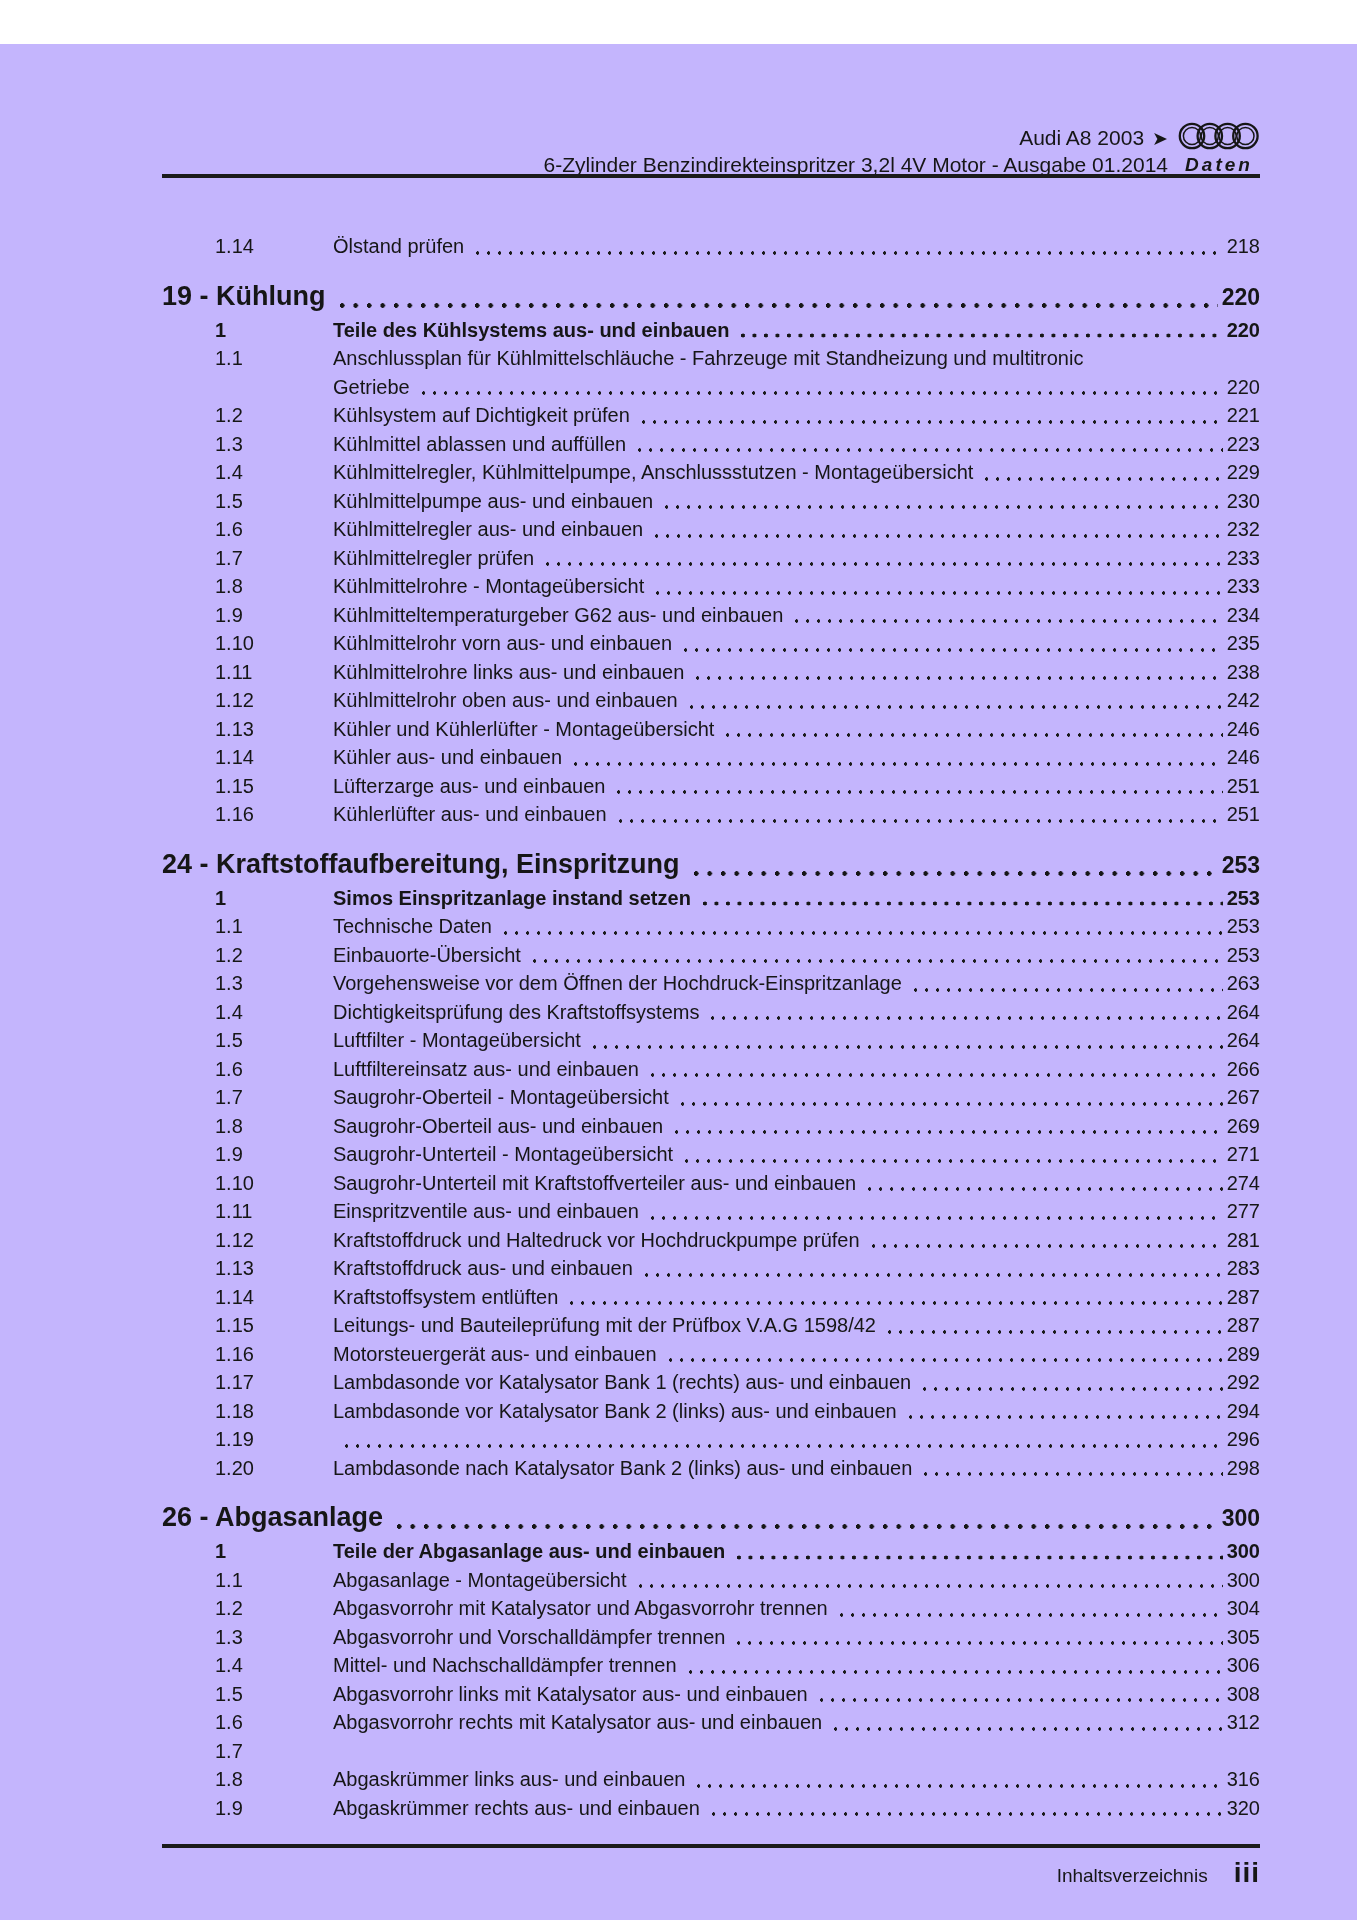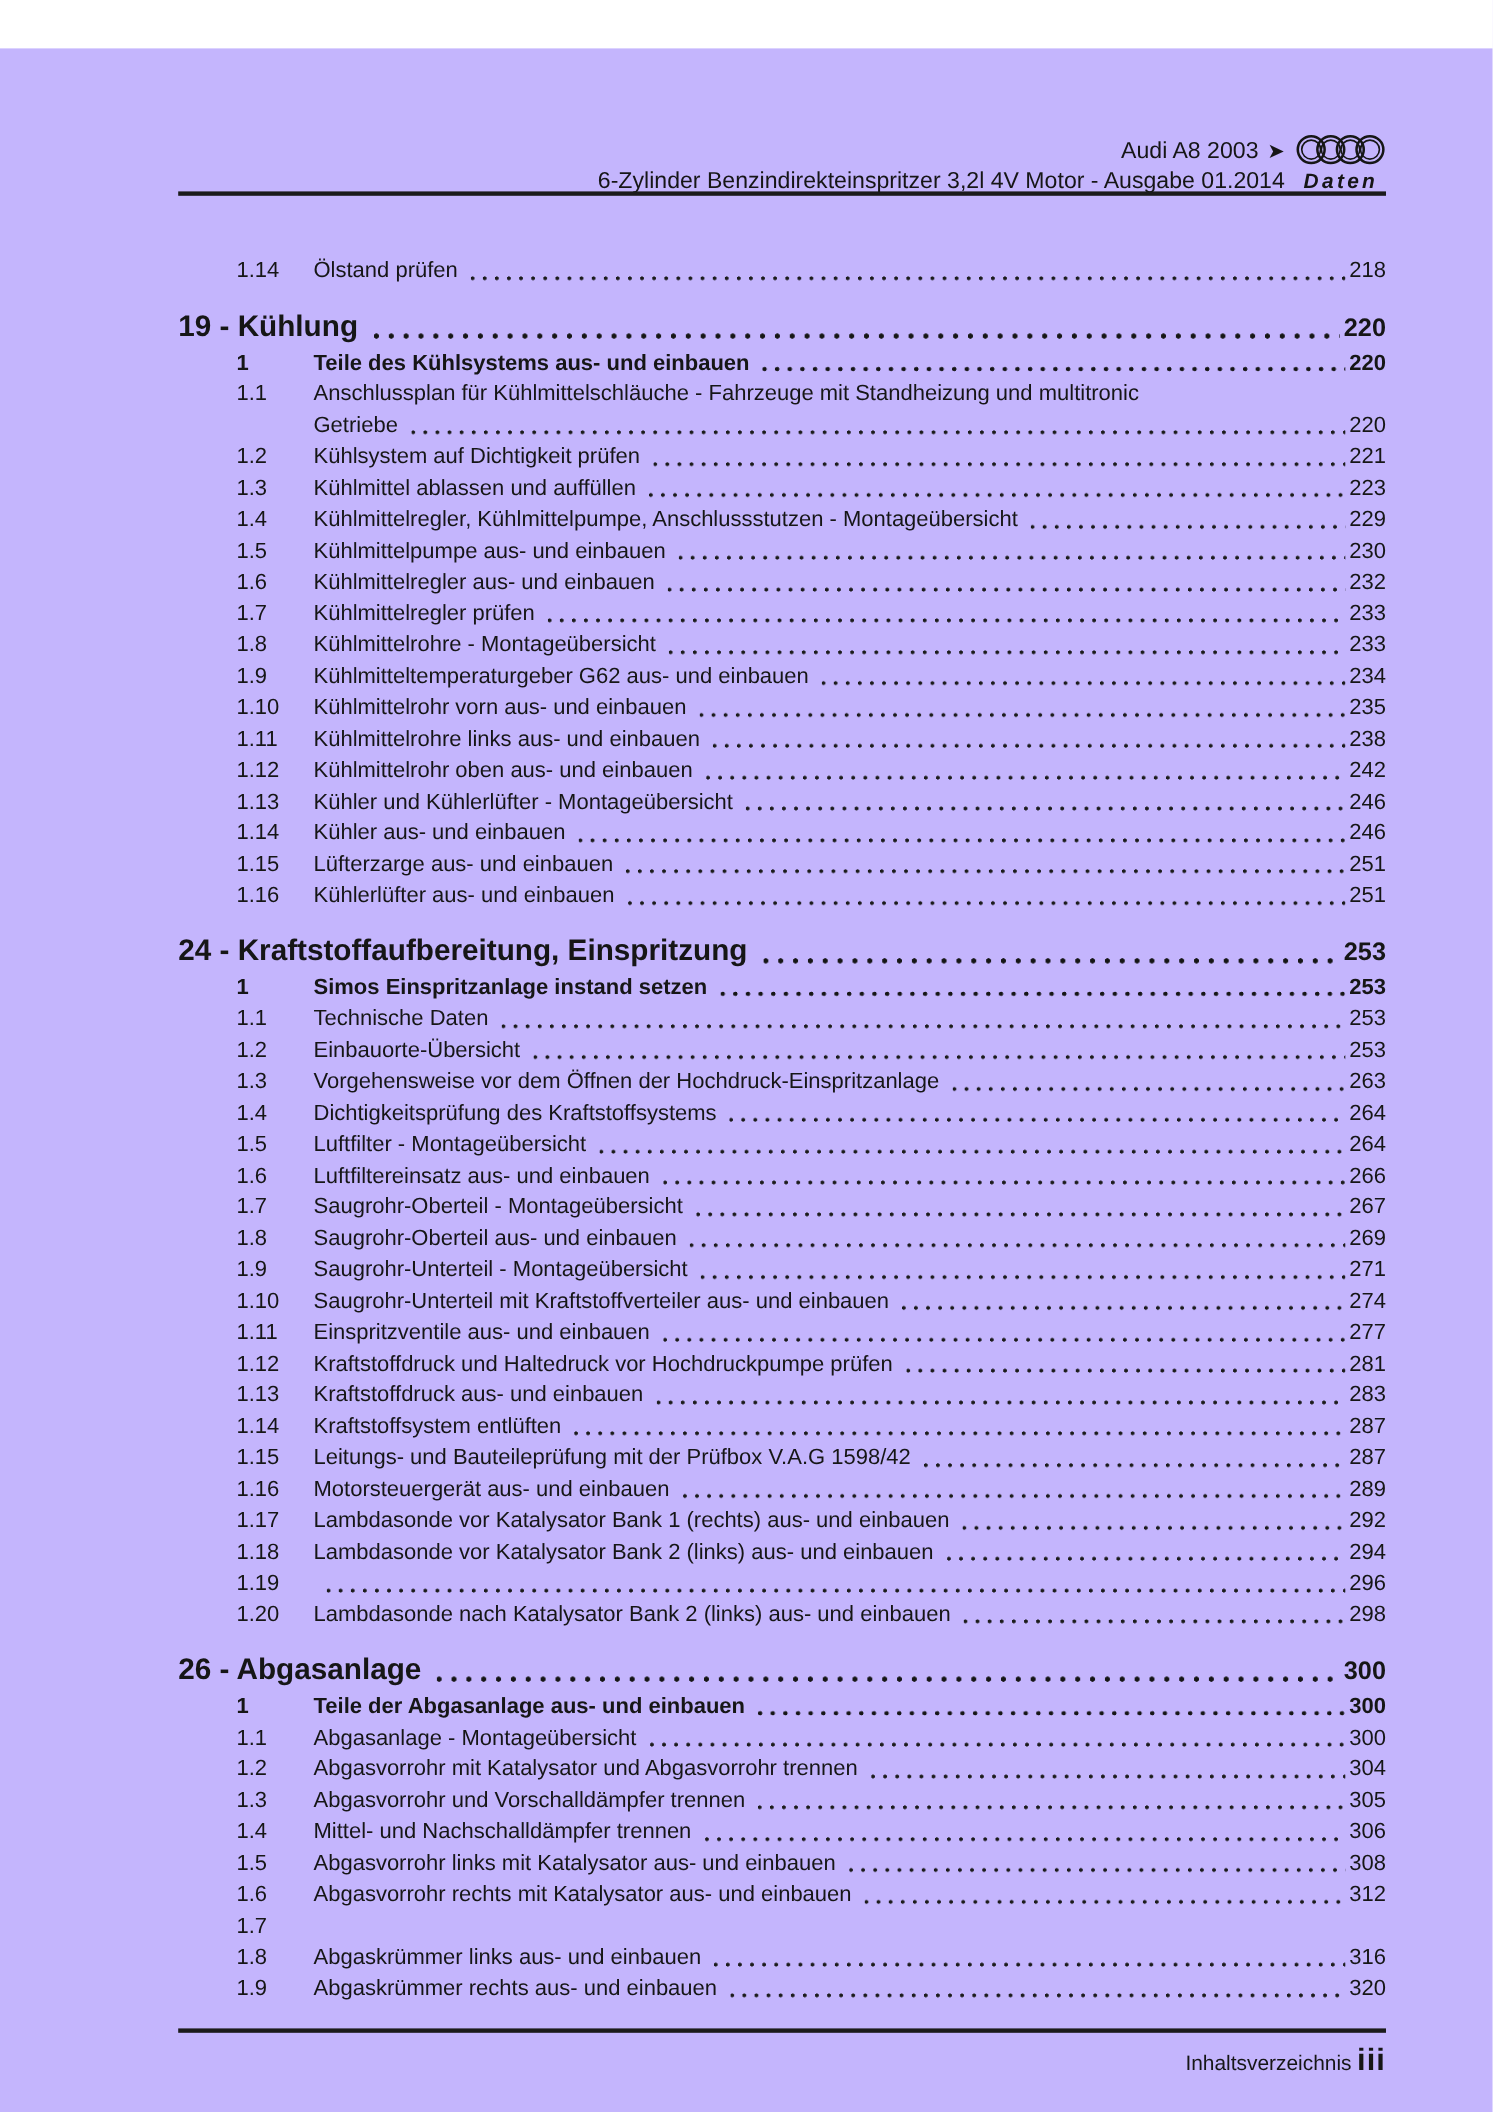--- a/index.html
+++ b/index.html
@@ -24,21 +24,21 @@
     letter-spacing:3px; line-height:18px;
   }
   .rule-top {
     position:absolute; top:130px; left:162px; right:97px; height:4px; background:#1b1b1b;
   }
   
   .toc {
     position:absolute; top:188px; left:162px; right:97px;
     font-size:20px; line-height:28.5px;
   }
-  .entry { display:flex; padding-left:53px; }
+  .entry { display:flex; padding-left:53px;gap:48px; }
   .entry.bold { font-weight:bold; }
   .e-num { flex:0 0 70px; }
   .e-body { flex:1 1 auto; min-width:0; }
   .e-line { display:flex; align-items:flex-start; }
   .e-title { flex:0 0 auto; }
   .e-page { flex:0 0 auto; }
   .dots {
     flex:1 1 auto; align-self:flex-end; height:4px; margin:0 4px 6px 12px;
     background-image:radial-gradient(circle at 1.6px 2px, #1b1b1b 1.5px, transparent 1.9px);
     background-size:11px 4px; background-repeat:repeat-x; background-position:left bottom;
@@ -60,21 +60,21 @@
     height:5px; margin:0 4px 8px 14px;
     background-image:radial-gradient(circle at 2.2px 2.5px, #161616 2.1px, transparent 2.5px);
     background-size:13.5px 5px;
   }
   
   .rule-bottom {
     position:absolute; top:1800px; left:162px; right:97px; height:4px; background:#1b1b1b;
   }
   .footer {
     position:absolute; top:1813px; right:97px;
-    display:flex; align-items:baseline; gap:5px;
+    display:flex; align-items:baseline; gap:26px;
   }
   .footer-label { font-size:19px; }
   .footer-page { font-size:28px; font-weight:bold; letter-spacing:1px; }
 </style>
 </head>
 <body>
 
 <div class="page">
 
   <div class="doc-header">

